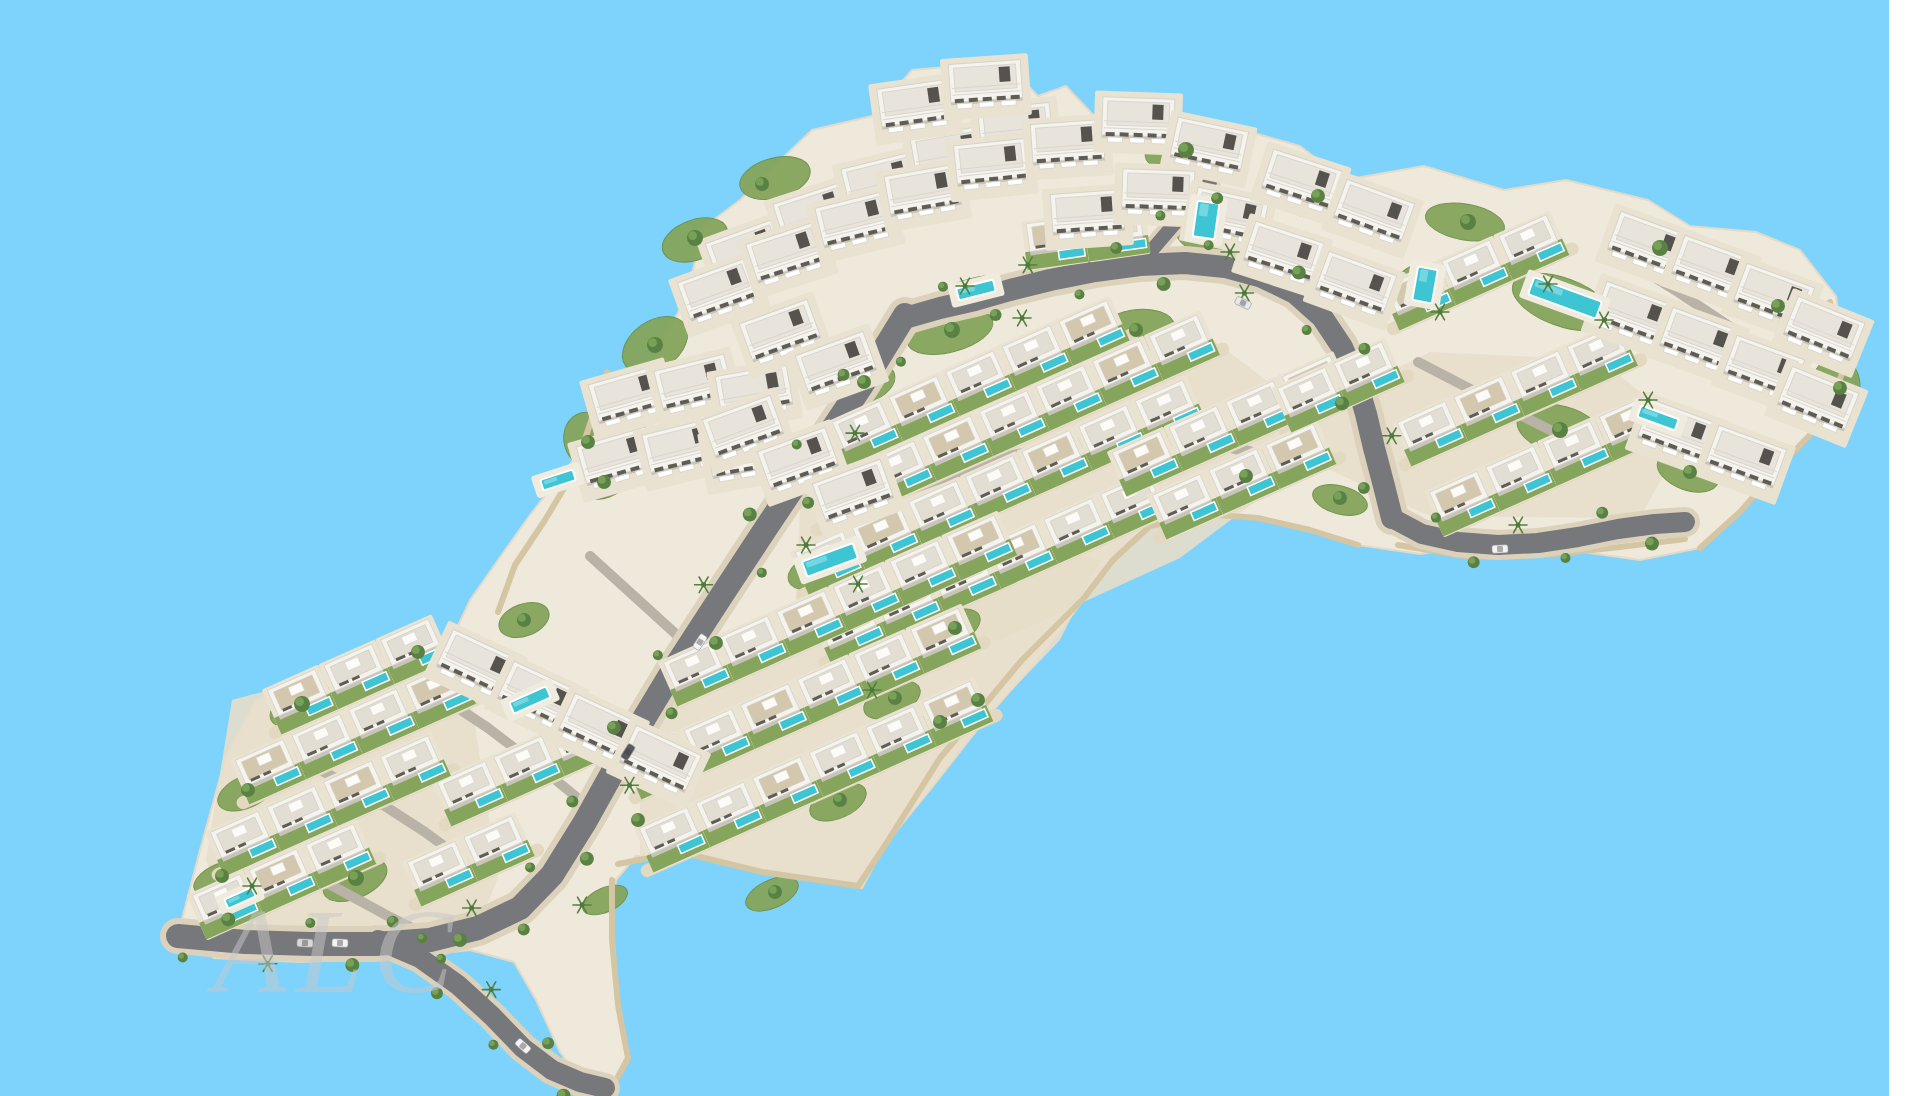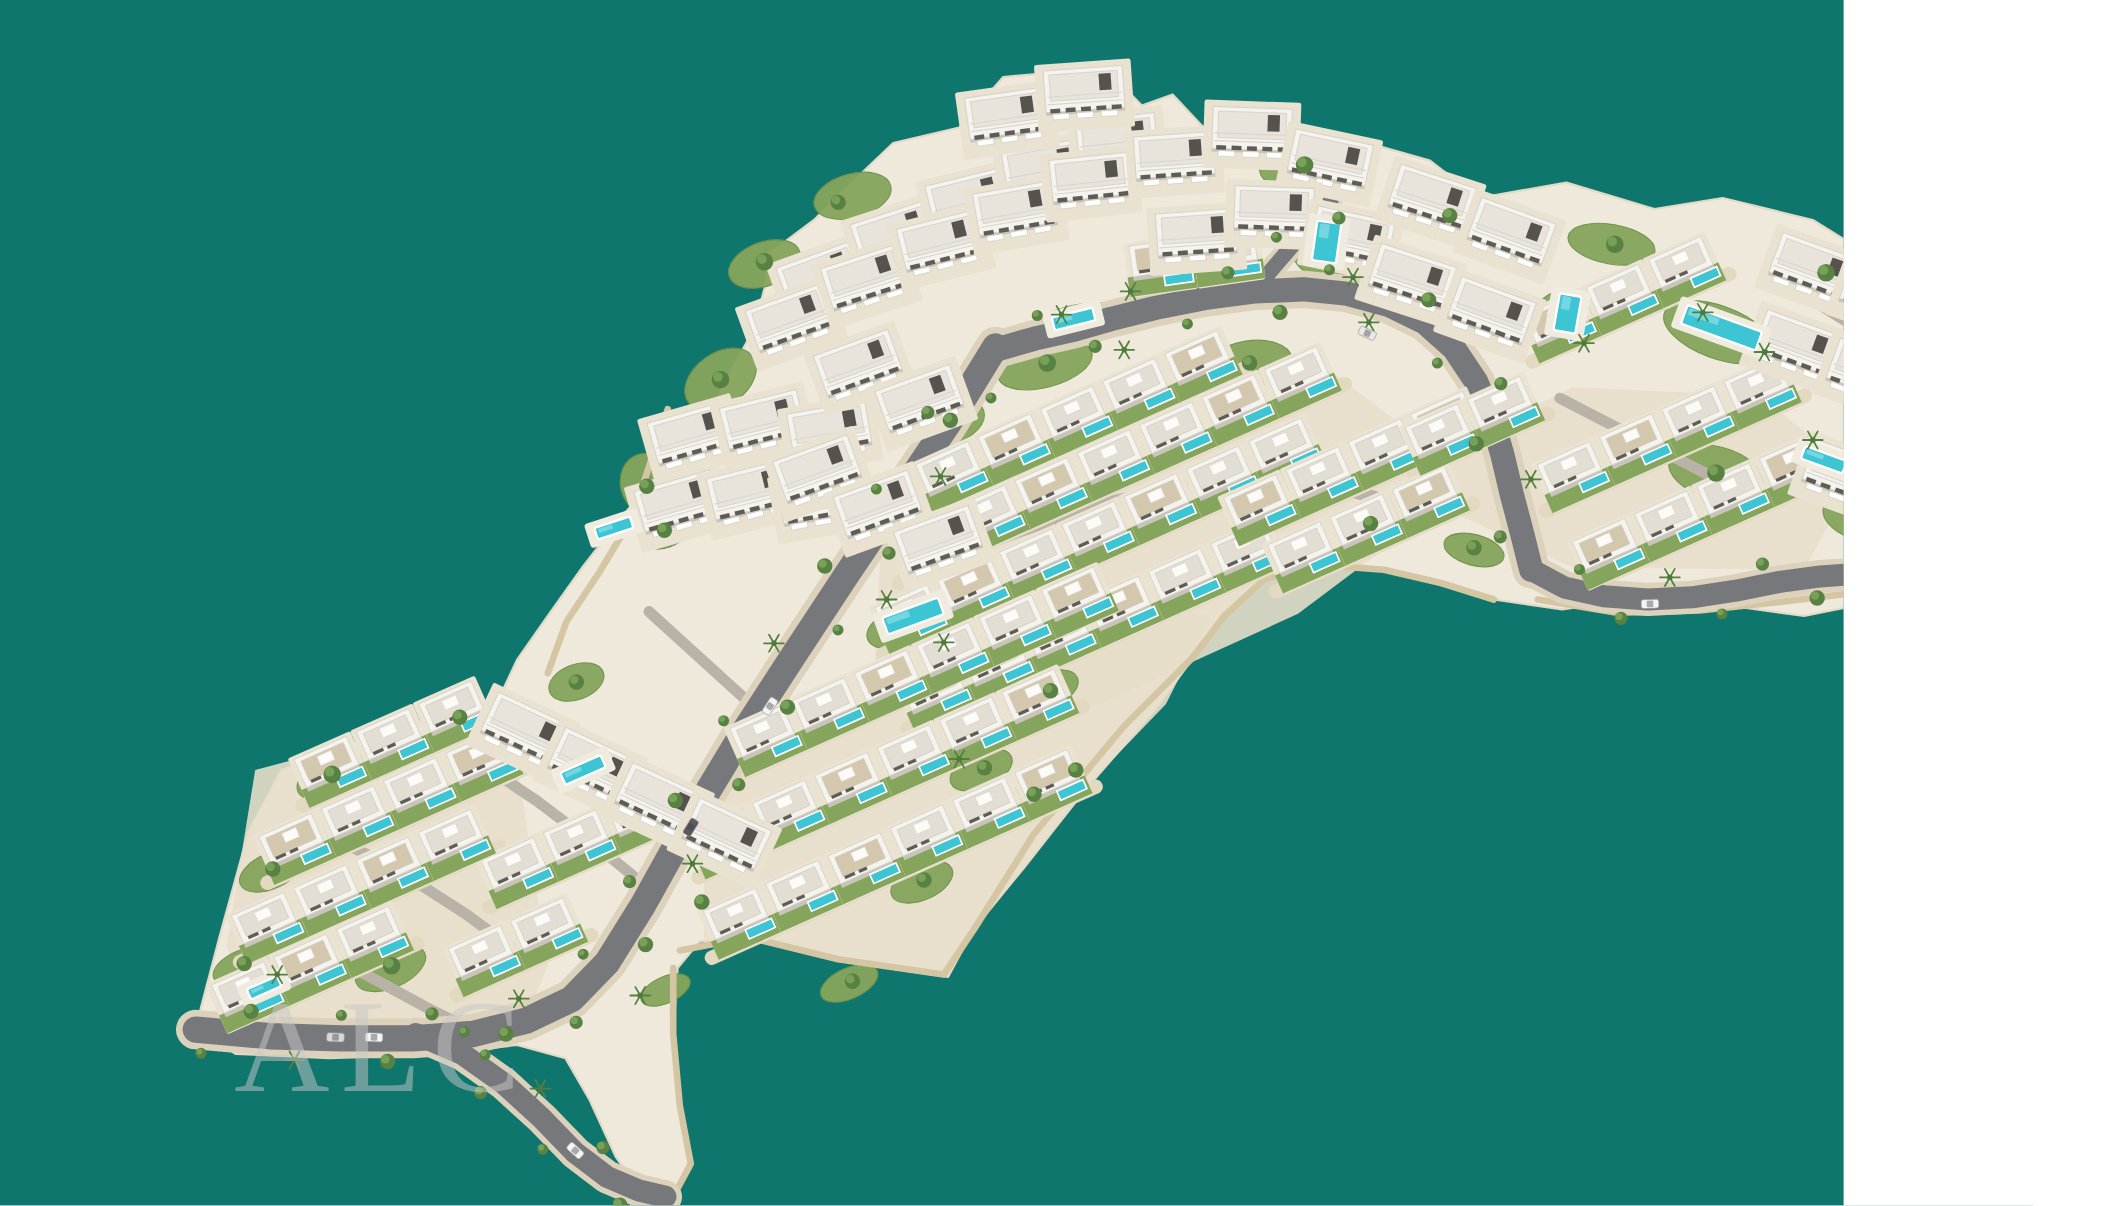--- a/index.html
+++ b/index.html
@@ -1,17 +1,17 @@
 <!DOCTYPE html>
 <html><head>
 <meta charset="utf-8">
 <style>
   html,body{margin:0;padding:0;background:#ffffff;}
   body{font-family:"Liberation Sans", sans-serif;}
-  .stage{position:relative;width:1676px;height:1096px;background:#0f766e;overflow:hidden;}
+  .stage{position:relative;width:1889px;height:1096px;background:#7dd3fc;overflow:hidden;font-style:italic;}
   svg{position:absolute;left:0;top:0;display:block;}
   .watermark{font-family:"Liberation Serif", serif;}
 </style>
 </head>
 <body>
 
 <div class="stage">
   <svg id="scene" width="1920" height="1096" viewBox="0 0 1920 1096">
       <path d="M178,934 L 200,850 L 226,756 L 256,700 L 332,672 L 420,646 L 455,632 L 470,600 L 498,560 L 530,515 L 565,470 L 600,430 L 640,390 L 660,345 L 685,300 L 695,262 L 700,230 L 740,200 L 770,170 L 812,130 L 872,116 L 912,70 L 1005,62 L 1038,96 L 1066,86 L 1096,118 L 1136,110 L 1180,138 L 1222,124 L 1300,146 L 1344,180 L 1424,166 L 1504,190 L 1566,180 L 1648,200 L 1690,226 L 1756,232 L 1800,250 L 1836,296 L 1844,360 L 1824,420 L 1786,462 L 1740,512 L 1700,548 L 1640,560 L 1568,550 L 1490,544 L 1420,554 L 1358,545 L 1310,530 L 1256,518 L 1205,514 L 1150,524 L 1113,560 L 1050,645 L 985,720 L 930,790 L 885,845 L 862,888 L 780,876 L 690,854 L 636,856 L 616,880 L 612,940 L 618,1010 L 628,1062 L 610,1090 L 584,1086 L 560,1052 L 536,1000 L 514,962 L 470,950 L 398,958 L 300,962 L 214,958 Z" fill="#efe9dc" stroke="#e2d9c6" stroke-width="2" stroke-linejoin="round"></path>
       <path d="M795,612 L 802,470 L 900,398 L 1062,338 L 1200,330 L 1292,400 L 1300,468 L 1180,558 L 1000,640 L 860,658 Z" fill="#e7deca" opacity="0.9"></path>

